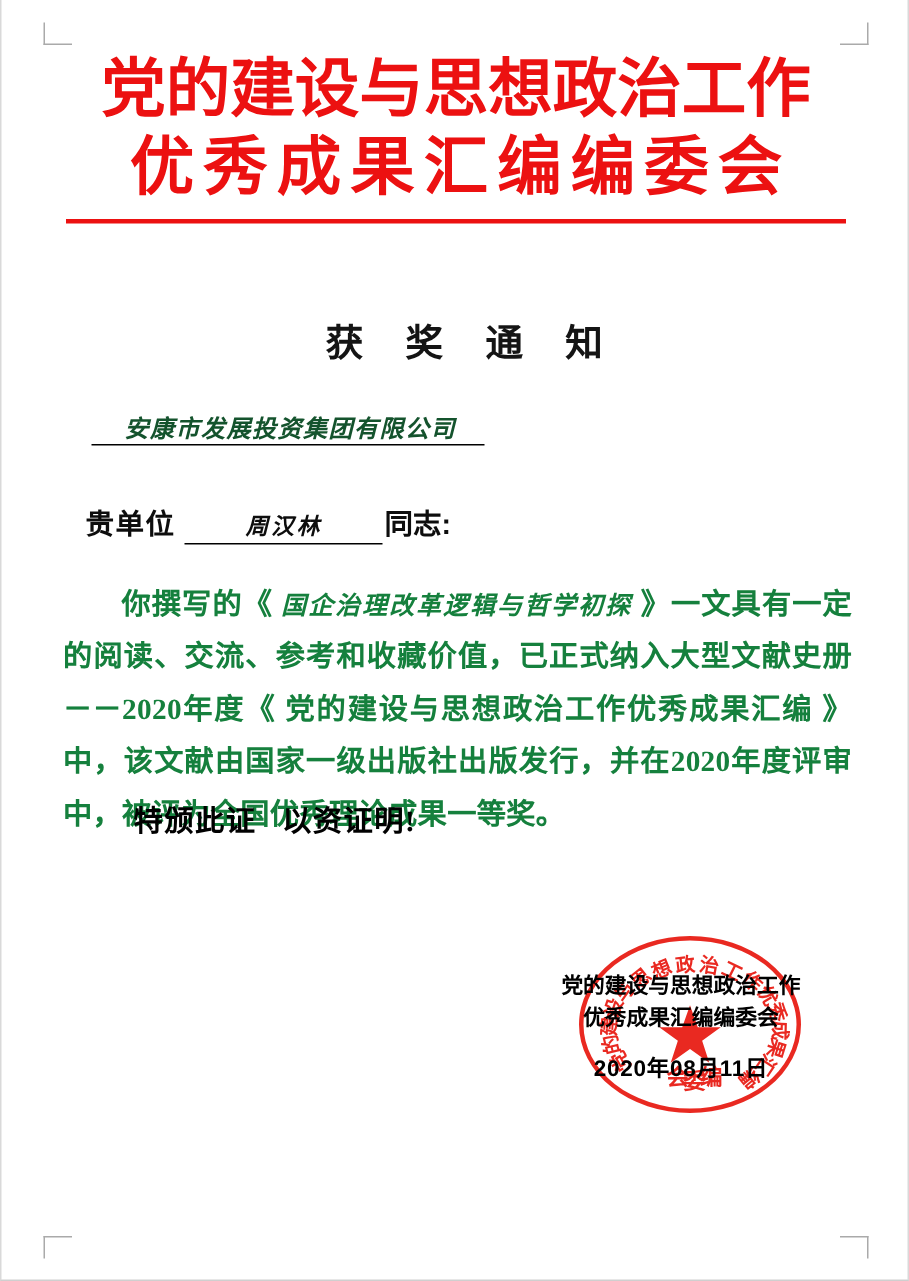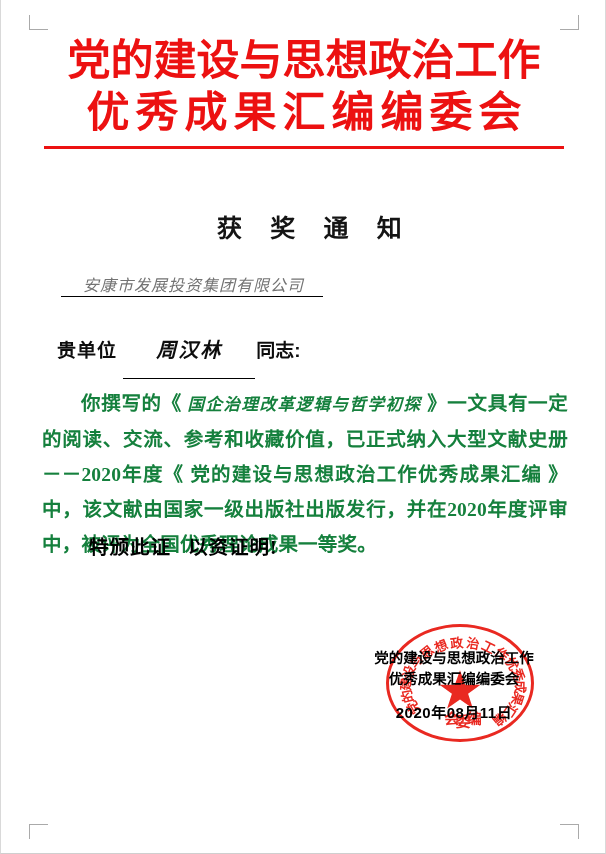--- a/index.html
+++ b/index.html
@@ -100,24 +100,24 @@
   
   .org-line {
     position: absolute;
     left: 60px;
     top: 272px;
     width: 280px;
   }
   .org-name {
     display: inline-block;
     font-family: "Liberation Serif", "DejaVu Serif", serif;
-    font-weight: normal;
+    font-weight: bold;
     font-style: italic;
     font-size: 16px;
-    color: #737373;
+    color: #14532d;
     padding: 0 10px 2px 22px;
     letter-spacing: 1px;
   }
   .org-underline {
     position: absolute;
     left: 0;
     top: 24px;
     width: 262px;
     height: 1px;
     background: #000000;
@@ -136,24 +136,24 @@
   }
   .salutation .unit-label { letter-spacing: 1px; }
   .blank-name {
     display: inline-block;
     position: relative;
     min-width: 120px;
     text-align: center;
     font-family: "Liberation Serif", "DejaVu Serif", serif;
     font-style: italic;
     font-weight: bold;
-    font-size: 20px;
+    font-size: 15px;
     letter-spacing: 2px;
     border-bottom: 1.5px solid #000;
-    padding: 0 6px 15px 6px;
+    padding: 0 6px 1px 6px;
     margin: 0 1px;
     vertical-align: baseline;
   }
 
   
   .body-para {
     position: absolute;
     left: 41px;
     top: 386px;
     width: 526px;

